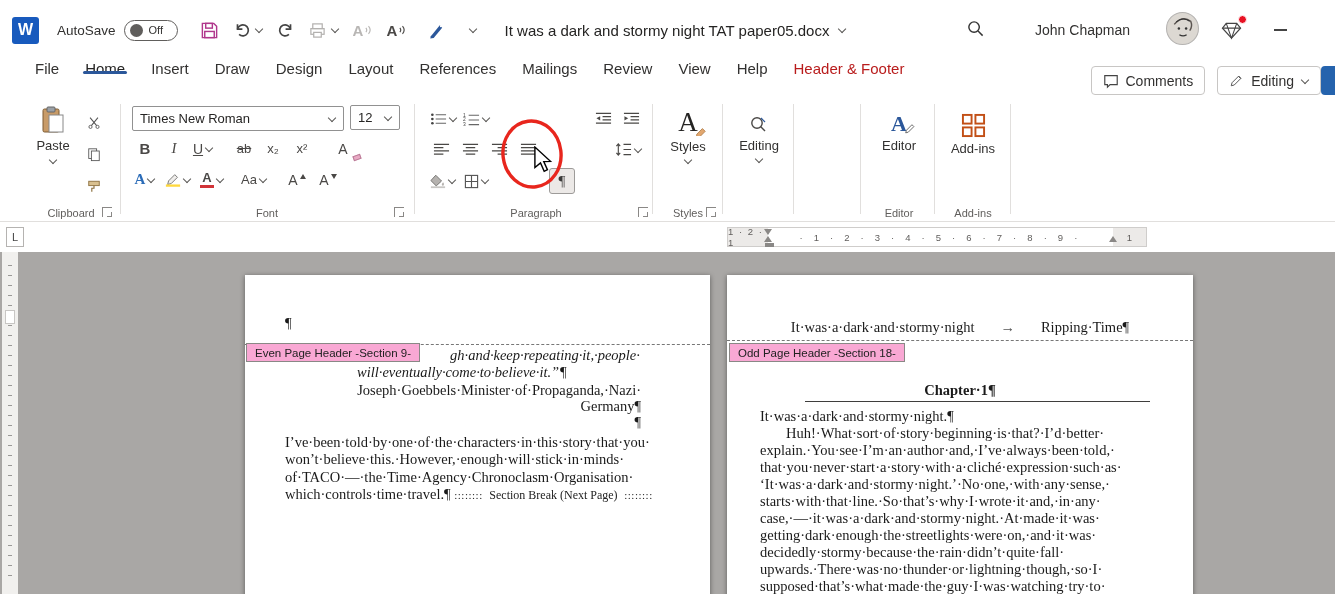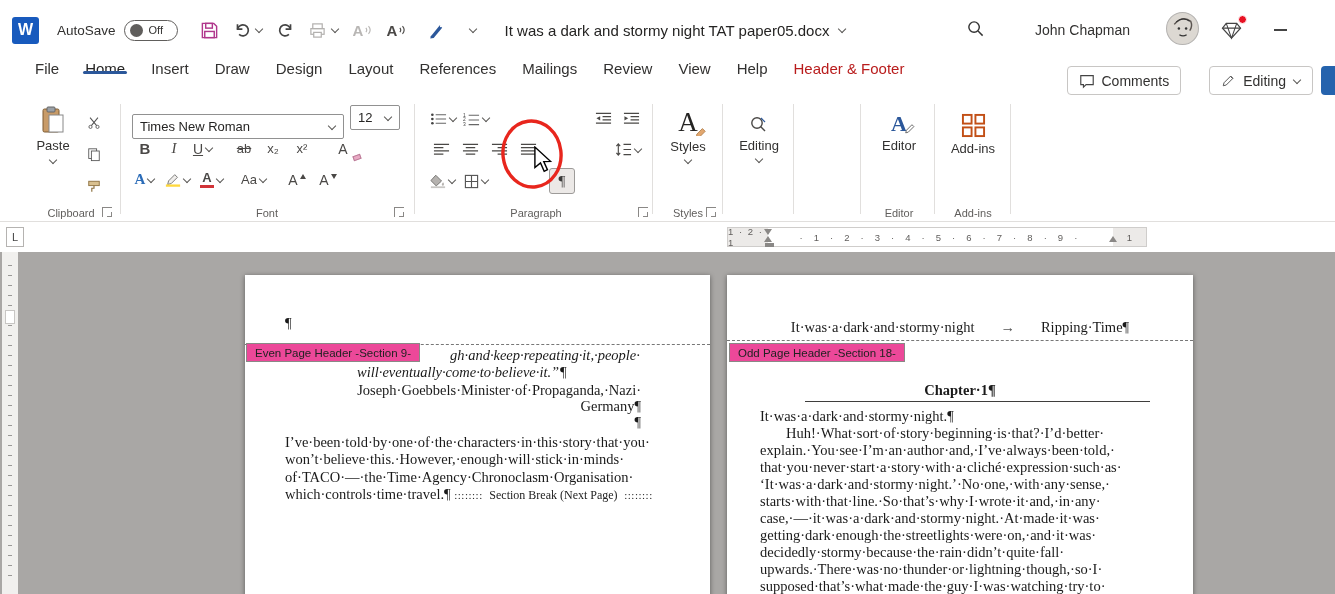--- a/index.html
+++ b/index.html
@@ -26,21 +26,21 @@
   .gem-wrap{position:relative;display:inline-flex}
   .notif-dot{position:absolute;right:-5px;top:-6px;width:9px;height:9px;border-radius:50%;background:#e81123;border:1.5px solid #fff}
   .minbar{width:13px;height:2px;background:#444;margin-left:10px}
 
   
   .tabsrow{position:absolute;left:0;top:60px;width:100%;height:40px;display:flex;align-items:flex-start;padding-left:22px}
   .tab{padding:0 13px;display:flex;align-items:center;font-size:15px;color:#323130;position:relative;white-space:nowrap}
   .tab.active{font-weight:normal;color:#252423}
   .tab.active::after{content:"";position:absolute;left:11px;right:11px;bottom:3px;height:3px;border-radius:2px;background:#2b579a}
   .tab.contextual{color:#b91c1c}
-  .tabs-right{position:absolute;right:22px;top:66px;display:flex;gap:28px;align-items:center}
+  .tabs-right{position:absolute;right:14px;top:66px;display:flex;gap:12px;align-items:center}
   .pillbtn{display:inline-flex;align-items:center;gap:7px;height:29px;padding:0 11px;border:1px solid #c8c6c4;border-radius:4px;background:#fff;font-size:14px;color:#323130}
   .share-sliver{position:absolute;right:0;top:66px;width:14px;height:29px;background:#2563ad;border-radius:4px 0 0 4px}
 
   
   .ribbon{position:absolute;left:0;top:100px;width:100%;height:122px;background:#fff;border-bottom:1px solid #e1dfdd}
   .gsep{position:absolute;top:4px;height:110px;width:1px;background:#e1dfdd}
   .rgroup{position:absolute;top:0;height:122px}
   .glabel{position:absolute;left:0;right:0;bottom:3px;display:flex;justify-content:center;align-items:center;font-size:11px;color:#605e5c}
   .launcher{position:absolute;right:4px;bottom:5px;width:10px;height:10px;border-left:1px solid #8a8886;border-top:1px solid #8a8886}
   .launcher::after{content:"";position:absolute;right:0;bottom:0;width:4px;height:4px;border-right:1.5px solid #8a8886;border-bottom:1.5px solid #8a8886}
@@ -78,21 +78,21 @@
   .m-right{position:absolute;left:381px;top:8px;width:0;height:0;border-left:4.5px solid transparent;border-right:4.5px solid transparent;border-bottom:6px solid #8a8886}
 
   
   .docarea{position:absolute;left:0;top:252px;right:0;bottom:0;background:#a9a7a5}
   .vruler{position:absolute;left:2px;top:0;width:16px;height:100%;background:#f1f0ee}
   .vticks{position:absolute;left:6px;top:4px;width:4px;height:95%;background:repeating-linear-gradient(to bottom,transparent 0 9px,#9a9896 9px 10px)}
   .vr-box{position:absolute;left:3px;top:58px;width:10px;height:14px;background:#fff;border:1px solid #c8c6c4}
   .page{position:absolute;top:23px;height:340px;background:#fff;box-shadow:0 1px 5px rgba(0,0,0,.45)}
   .serif{font-family:"Liberation Serif","DejaVu Serif",serif;font-size:14.5px;color:#1a1a1a;white-space:nowrap}
   .hdash{position:absolute;left:0;right:0;border-top:1px dashed #777}
-  .htag{position:absolute;background:#ec4899;border:1px solid #8a8886;font-size:11.5px;color:#222;padding:2.5px 8px;white-space:nowrap;z-index:3}
+  .htag{position:absolute;background:#f9a8d4;border:1px solid #8a8886;font-size:11.5px;color:#222;padding:2.5px 8px;white-space:nowrap;z-index:3}
   .quote{font-style:italic}
   .attr-block{position:absolute;left:40px;top:107px;width:356px;text-align:right;line-height:16px}
   .body-col{position:absolute;line-height:17.4px}
   .ind{padding-left:26px}
   .sbdots{font-size:11px;color:#222;letter-spacing:.5px}
   .sblabel{font-size:12px;color:#222;padding:0 3px}
   .chline{position:absolute;border-top:1px solid #3f3e3d}
   .chapter{position:absolute;left:0;right:0;text-align:center;font-weight:bold}
   .hdr-line{position:absolute;left:36px;right:36px;display:flex;align-items:center;justify-content:center;gap:26px}
   .tabarrow{color:#555}
@@ -271,21 +271,21 @@
             </svg>
         </span>
       </div>
       <div class="glabel">
           <span>Clipboard</span>
         </div>
       <div class="launcher"></div>
     </div>
 
     <div class="rgroup" style="left:126px;width:282px">
-      <div class="combo" style="position:absolute;left:6px;top:14px;width:212px">
+      <div class="combo" style="position:absolute;left:6px;top:6px;width:212px">
         <span>Times New Roman</span>
         <i class="chev"></i>
       </div>
       <div class="combo" style="position:absolute;left:224px;top:5px;width:50px">
         <span>12</span>
         <i class="chev"></i>
       </div>
       <div class="frow" style="left:8px;top:36px;gap:7px">
         <span class="sbtn gB">B</span>
         <span class="sbtn gI">I</span>

